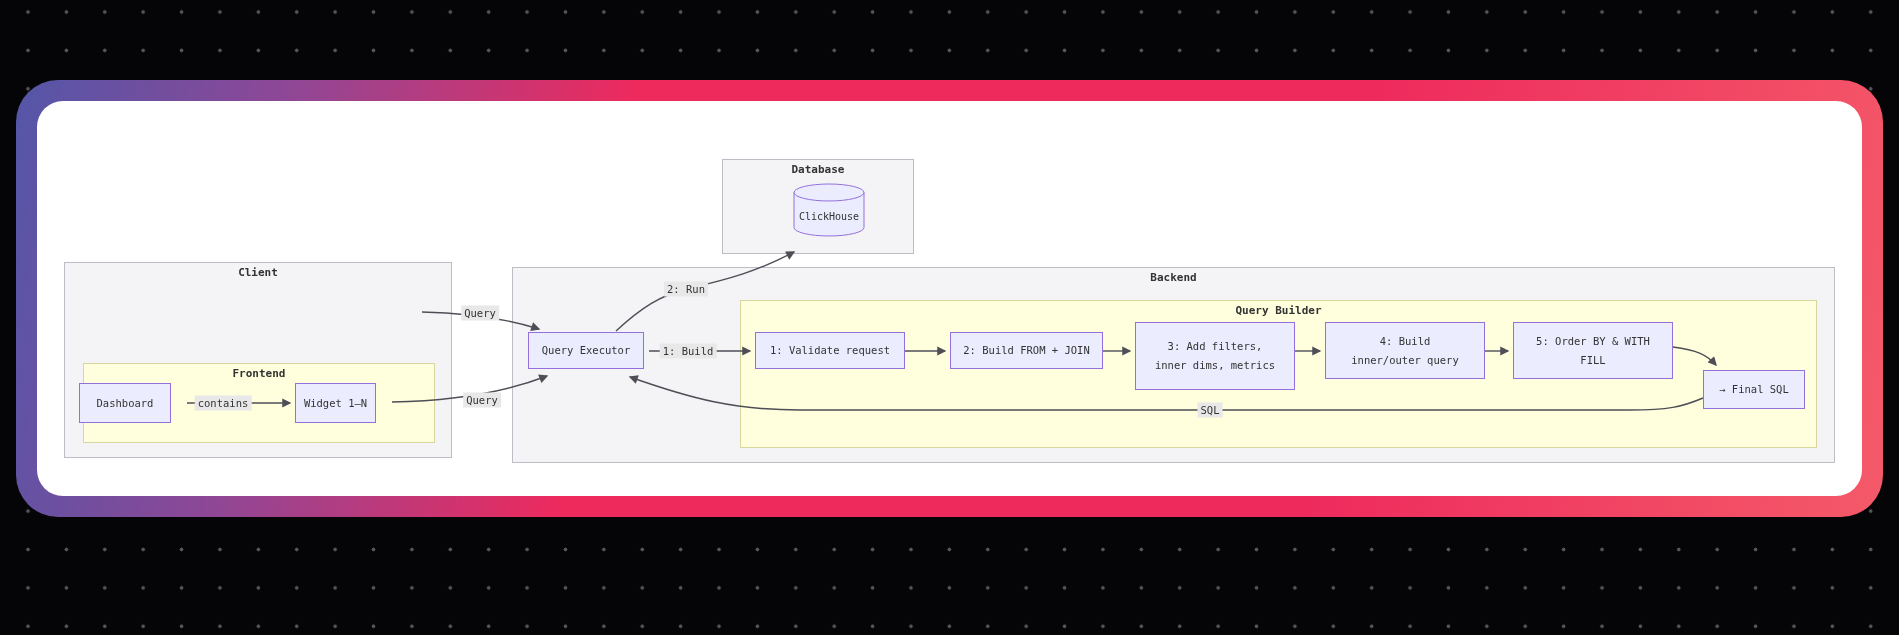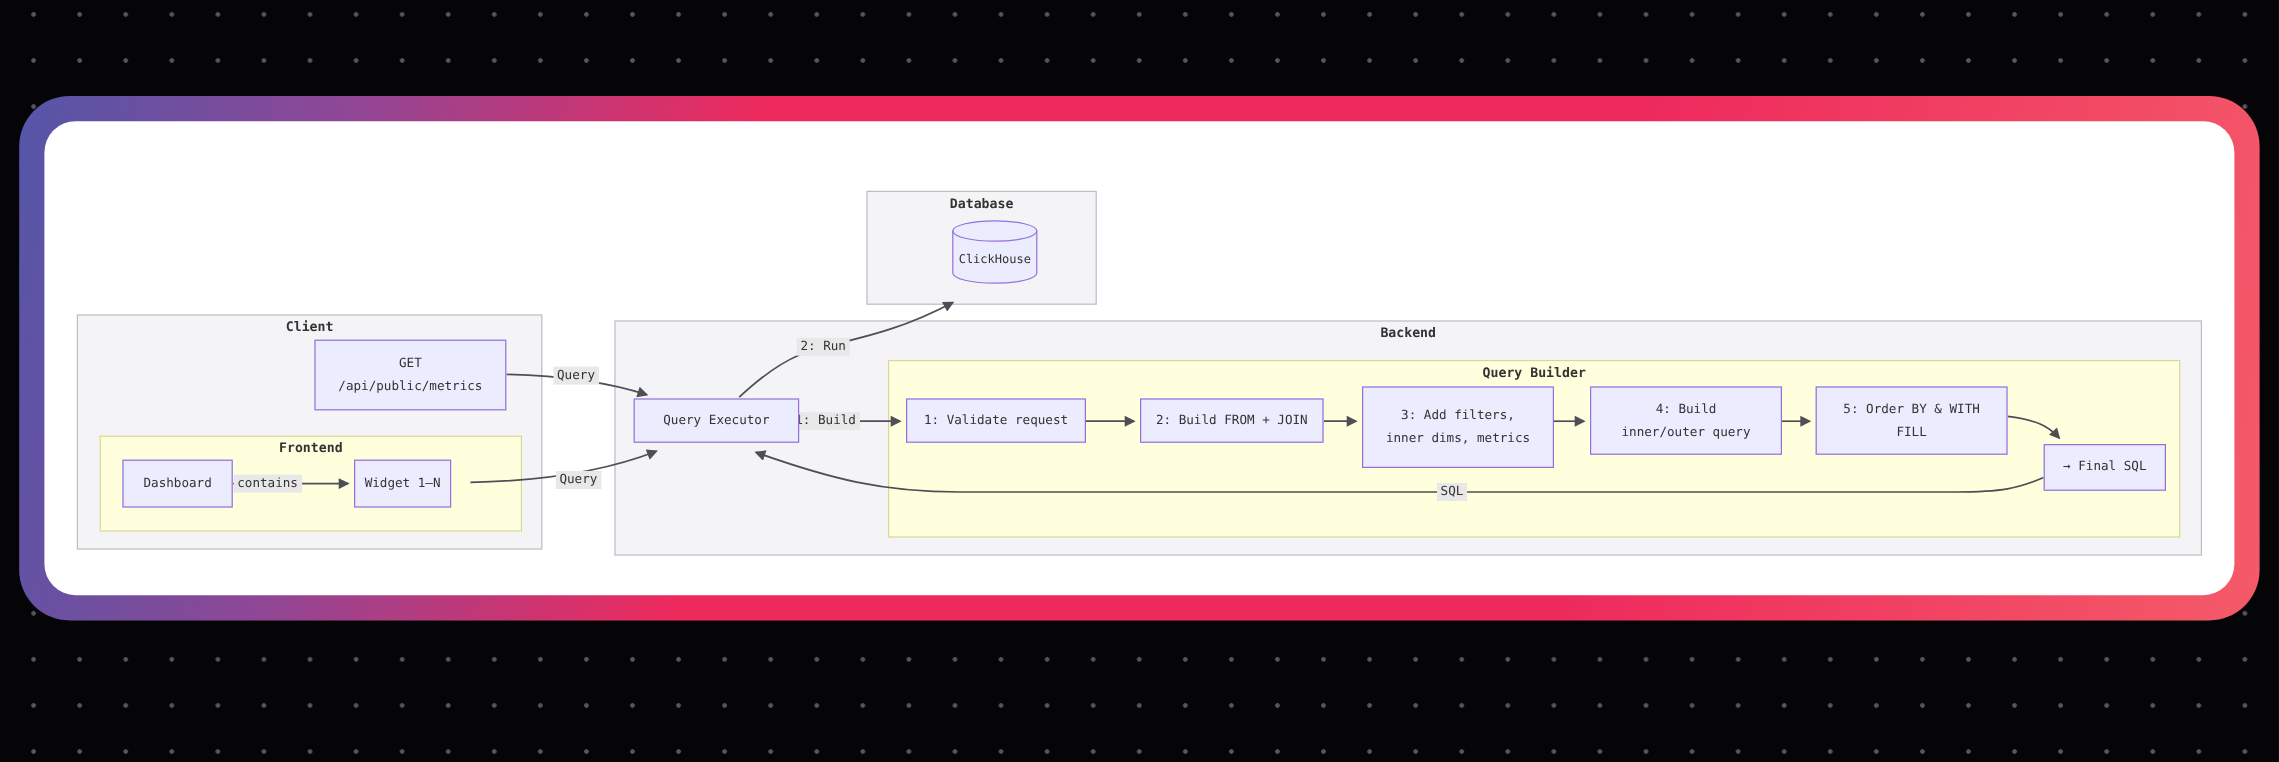--- a/index.html
+++ b/index.html
@@ -116,34 +116,30 @@
     <div class="edge-label" style="left:1210px; top:410px;">SQL</div>
 
     <div class="node cyl" style="left:793px; top:183px; width:72px; height:54px;">
       <svg class="cyl-svg" width="72" height="54" viewBox="0 0 72 54">
         <path d="M1,9.5 a35,8.5 0 0 1 70,0 v35 a35,8.5 0 0 1 -70,0 z" style="fill:var(--node-fill); stroke:var(--node-stroke); stroke-width:1;"></path>
         <path d="M1,9.5 a35,8.5 0 0 0 70,0" style="fill:none; stroke:var(--node-stroke); stroke-width:1;"></path>
       </svg>
       <div class="cyl-label">ClickHouse</div>
     </div>
 
-    <div class="node" style="left:262px; top:283px; width:160px; height:59px;">
-      <span>GET</span>
-      <span>/api/public/metrics</span>
-    </div>
 
-    <div class="node" style="left:102px; top:383px; width:92px; height:40px;">
+    <div class="node" style="left:79px; top:383px; width:92px; height:40px;">
       <span>Dashboard</span>
     </div>
 
     <div class="node" style="left:295px; top:383px; width:81px; height:40px;">
       <span>Widget 1–N</span>
     </div>
 
-    <div class="node" style="left:528px; top:332px; width:138px; height:37px;">
+    <div class="node" style="left:528px; top:332px; width:116px; height:37px;">
       <span>Query Executor</span>
     </div>
 
     <div class="node" style="left:755px; top:332px; width:150px; height:37px;justify-content:center;">
       <span>1: Validate request</span>
     </div>
 
     <div class="node" style="left:950px; top:332px; width:153px; height:37px;">
       <span>2: Build FROM + JOIN</span>
     </div>

